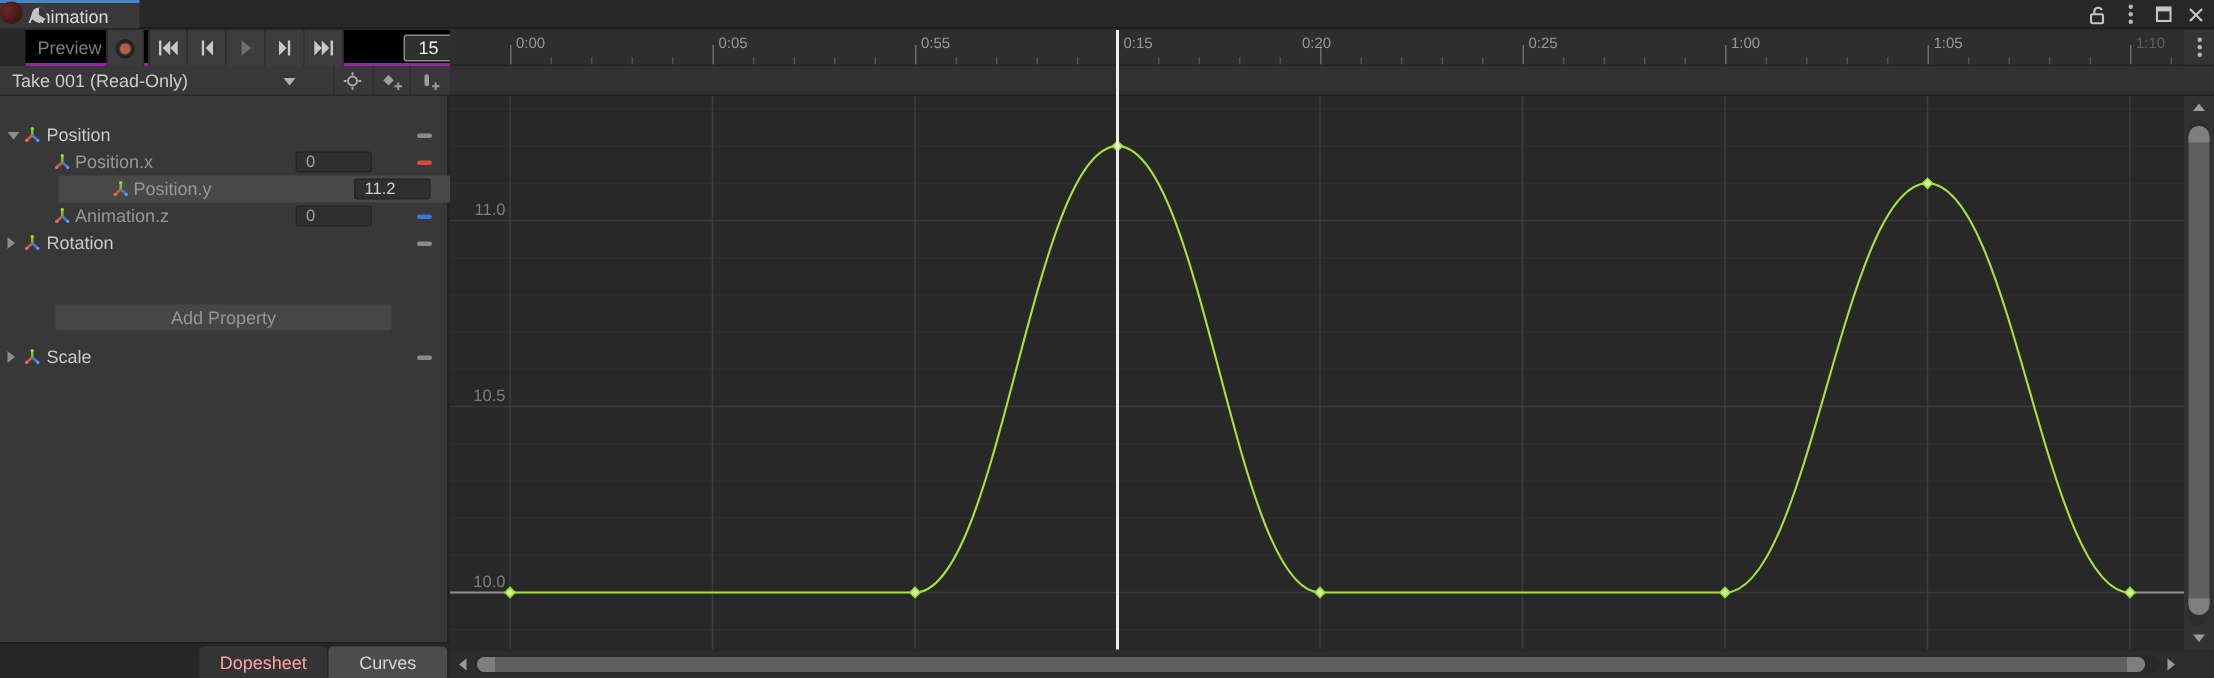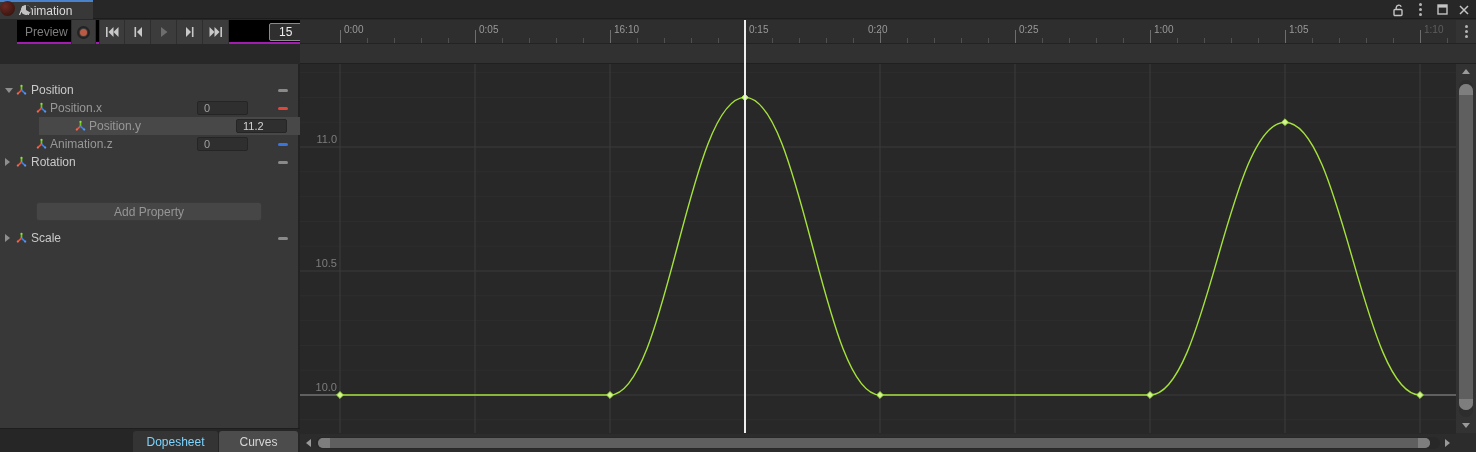--- a/index.html
+++ b/index.html
@@ -46,21 +46,21 @@
   .prop-label { position:absolute; font-size:12px; }
   .group .prop-label { color:#c9c9c9; }
   .child .prop-label { color:#979797; }
   .prop-field { position:absolute; left:197px; top:2px; width:51px; height:14px; background:#2f2f2f; border:1px solid #252525; border-radius:2px; font-size:11px; color:#a0a0a0; padding-left:6px; line-height:12px; display:flex; align-items:center; }
   .prop-field.bright { color:#d2d2d2; }
   .dash { position:absolute; right:10px; top:8px; width:10px; height:3px; border-radius:2px; }
   .add-prop-btn { position:absolute; left:36px; top:138px; width:226px; height:19px; background:#464646; border:1px solid #3a3a3a; border-radius:3px; color:#969696; font-size:12px; display:flex; align-items:center; justify-content:center; }
   
   .mode-strip { position:absolute; left:0; top:428px; width:300px; height:24px; background:#262626; border-top:1px solid #1e1e1e; }
   .mode-tab { position:absolute; top:2px; height:22px; display:flex; align-items:center; justify-content:center; font-size:12px; border-radius:3px 3px 0 0; }
-  .tab-dopesheet { left:133px; width:85px; background:#343434; color:#7dd3fc; }
+  .tab-dopesheet { left:133px; width:85px; background:#343434; color:#fca5a5; }
   .tab-curves { left:219px; width:79px; background:#4c4c4c; color:#d6d6d6; }
   
   .ruler { position:absolute; left:300px; top:20px; width:1156px; height:24px; background:#2e2e2e; border-bottom:1px solid #232323; overflow:hidden; }
   .ruler-tick { position:absolute; bottom:0; width:1px; background:#505050; }
   .ruler-tick.major { background:#6d6d6d; }
   .ruler-label { position:absolute; top:4px; font-size:10px; color:#999999; white-space:nowrap; }
   .ruler-label.dim { color:#5e5e5e; }
   .ruler-corner { position:absolute; left:1456px; top:20px; width:20px; height:24px; background:#333333; display:flex; align-items:center; justify-content:center; border-bottom:1px solid #232323; }
   .kebab { display:inline-flex; flex-direction:column; gap:2px; }
   .kebab i { width:3px; height:3px; border-radius:50%; background:#b5b5b5; }
@@ -168,20 +168,44 @@
           <svg width="16" height="12" viewBox="0 0 16 12" fill="#c8c8c8">
             <path d="M1.5 1 L6.5 6 L1.5 11 Z"></path>
             <path d="M6.5 1 L11.5 6 L6.5 11 Z"></path>
             <path d="M12.4 1 h1.6 v10 H12.4 Z"></path>
           </svg>
         </div>
       </div>
     <input class="frame-field" readonly="" value="15" style="">
   </div>
 
+  <div class="clip-row">
+    <div class="clip-dd">
+      <span>Take 001 (Read-Only)</span>
+    </div>
+    <span class="dd-caret"></span>
+    <div class="clip-btn" style="left:222px">
+      <svg width="14" height="14" viewBox="0 0 14 14">
+        <circle cx="7" cy="7" r="3" fill="none" stroke="#b0b0b0" stroke-width="1.3"></circle>
+        <path d="M7 1.2 V3 M7 11 V12.8 M1.2 7 H3 M11 7 H12.8" stroke="#b0b0b0" stroke-width="1.3"></path>
+      </svg>
+    </div>
+    <div class="clip-btn" style="left:248px">
+      <svg width="15" height="13" viewBox="0 0 15 13">
+        <path d="M5 2 L8.5 5.5 L5 9 L1.5 5.5 Z" fill="#9c9c9c"></path>
+        <path d="M11.5 7 V12 M9 9.5 H14" stroke="#9c9c9c" stroke-width="1.3"></path>
+      </svg>
+    </div>
+    <div class="clip-btn" style="left:273px">
+      <svg width="15" height="13" viewBox="0 0 15 13">
+        <rect x="4" y="1.5" width="3" height="8" rx="1.5" fill="#9c9c9c"></rect>
+        <path d="M11.5 7 V12 M9 9.5 H14" stroke="#9c9c9c" stroke-width="1.3"></path>
+      </svg>
+    </div>
+  </div>
 
   <div class="left-panel">
     <div id="prop-rows">
         <div class="prop-row group" style="top: 17px;">
           <span class="row-caret caret-down" style="top:7px"></span>
           <svg class="axis-icon" style="left:16px" width="11" height="12" viewBox="0 0 11 12">
   <path d="M5.5 6.2 V1.8" stroke="#71c91c" stroke-width="1.7"></path>
   <path d="M5.5 6.2 L1.8 9.6" stroke="#e0543f" stroke-width="1.7"></path>
   <path d="M5.5 6.2 L9.2 9.6" stroke="#3f7fe0" stroke-width="1.7"></path>
   <circle cx="5.5" cy="1.8" r="1.1" fill="#8fe03c"></circle>
@@ -309,21 +333,21 @@
       <span class="ruler-tick" style="left:958px;height:5px"></span>
       <span class="ruler-tick major" style="left:985px;height:13px"></span>
       <span class="ruler-tick" style="left:1012px;height:5px"></span>
       <span class="ruler-tick" style="left:1039px;height:5px"></span>
       <span class="ruler-tick" style="left:1066px;height:5px"></span>
       <span class="ruler-tick" style="left:1093px;height:5px"></span>
       <span class="ruler-tick major" style="left:1120px;height:13px"></span>
       <span class="ruler-tick" style="left:1147px;height:5px"></span>
       <span class="ruler-label" style="left:44px">0:00</span>
       <span class="ruler-label" style="left:179px">0:05</span>
-      <span class="ruler-label" style="left:314px">16:10</span>
+      <span class="ruler-label" style="left:314px">0:55</span>
       <span class="ruler-label" style="left:449px">0:15</span>
       <span class="ruler-label" style="left:568px">0:20</span>
       <span class="ruler-label" style="left:719px">0:25</span>
       <span class="ruler-label" style="left:854px">1:00</span>
       <span class="ruler-label" style="left:989px">1:05</span>
       <span class="ruler-label dim" style="left:1124px">1:10</span>
     </div>
   <div class="ruler-corner">
     <span class="kebab">
         <i></i>

